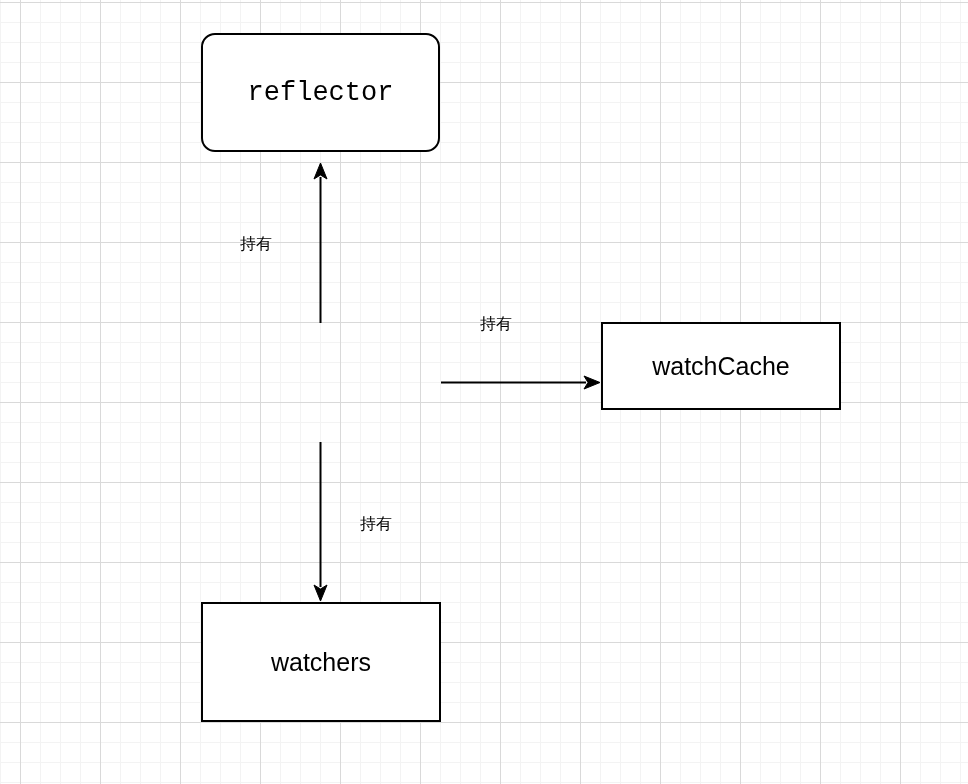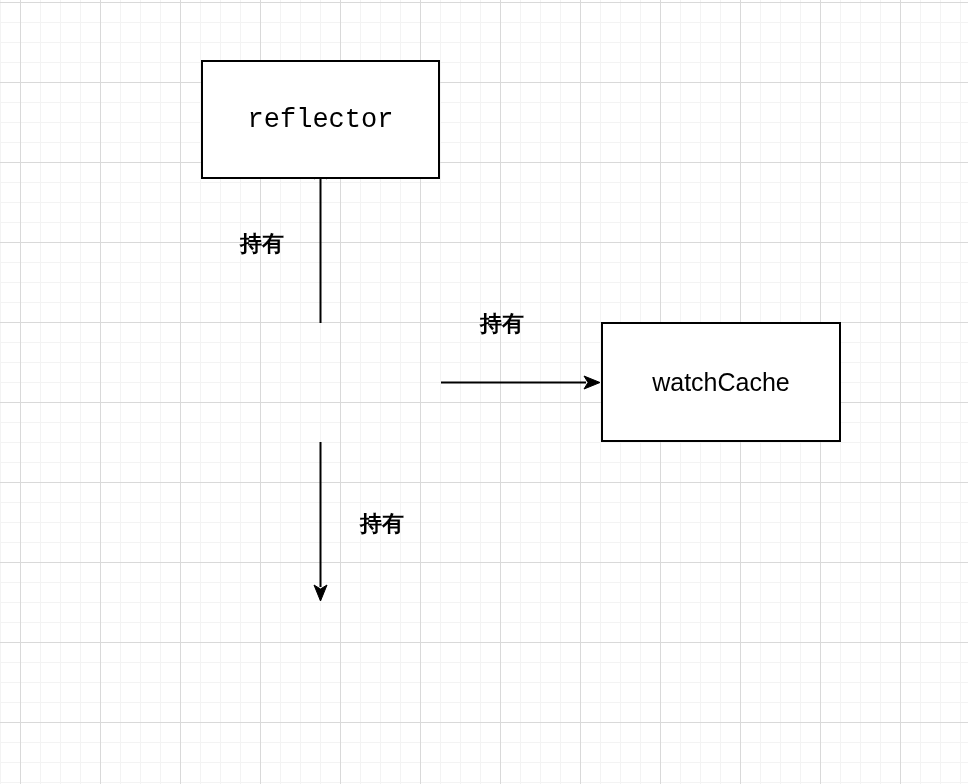--- a/index.html
+++ b/index.html
@@ -37,31 +37,30 @@
     display: flex;
     align-items: center;
     justify-content: center;
     font-size: 25px;
     white-space: nowrap;
   }
   .node.mono {
     font-family: "Liberation Mono", "DejaVu Sans Mono", monospace;
     font-size: 27px;
   }
-  .node-reflector  { left: 201px; top: 60px;  width: 239px; height: 119px; }
+  .node-reflector  { left: 201px; top: 33px;  width: 239px; height: 119px; border-radius: 14px; }
   .node-cacher     { left: 201px; top: 323px; width: 239px; height: 119px; }
-  .node-watchcache { left: 601px; top: 322px; width: 240px; height: 120px; align-items: center; }
+  .node-watchcache { left: 601px; top: 322px; width: 240px; height: 88px; align-items: center; }
   .node-watchers   { left: 201px; top: 602px; width: 240px; height: 120px; }
   .edge-label {
     position: absolute;
-    font-size: 22px;
+    font-size: 16px;
     line-height: 26px;
     white-space: nowrap;
     background: transparent;
-    font-weight: bold;
   }
   .edge-label-1 { left: 240px; top: 231px; }
   .edge-label-2 { left: 480px; top: 311px; }
   .edge-label-3 { left: 360px; top: 511px; }
 </style>
 </head>
 <body>
 
 <div class="canvas">
 
@@ -85,18 +84,21 @@
 
   <div class="node node-reflector mono">
     <span>reflector</span>
   </div>
 
 
   <div class="node node-watchcache">
     <span>watchCache</span>
   </div>
 
+  <div class="node node-watchers">
+    <span>watchers</span>
+  </div>
 
   <div class="edge-label edge-label-1">持有</div>
   <div class="edge-label edge-label-2">持有</div>
   <div class="edge-label edge-label-3">持有</div>
 
 </div>
 
 </body></html>

